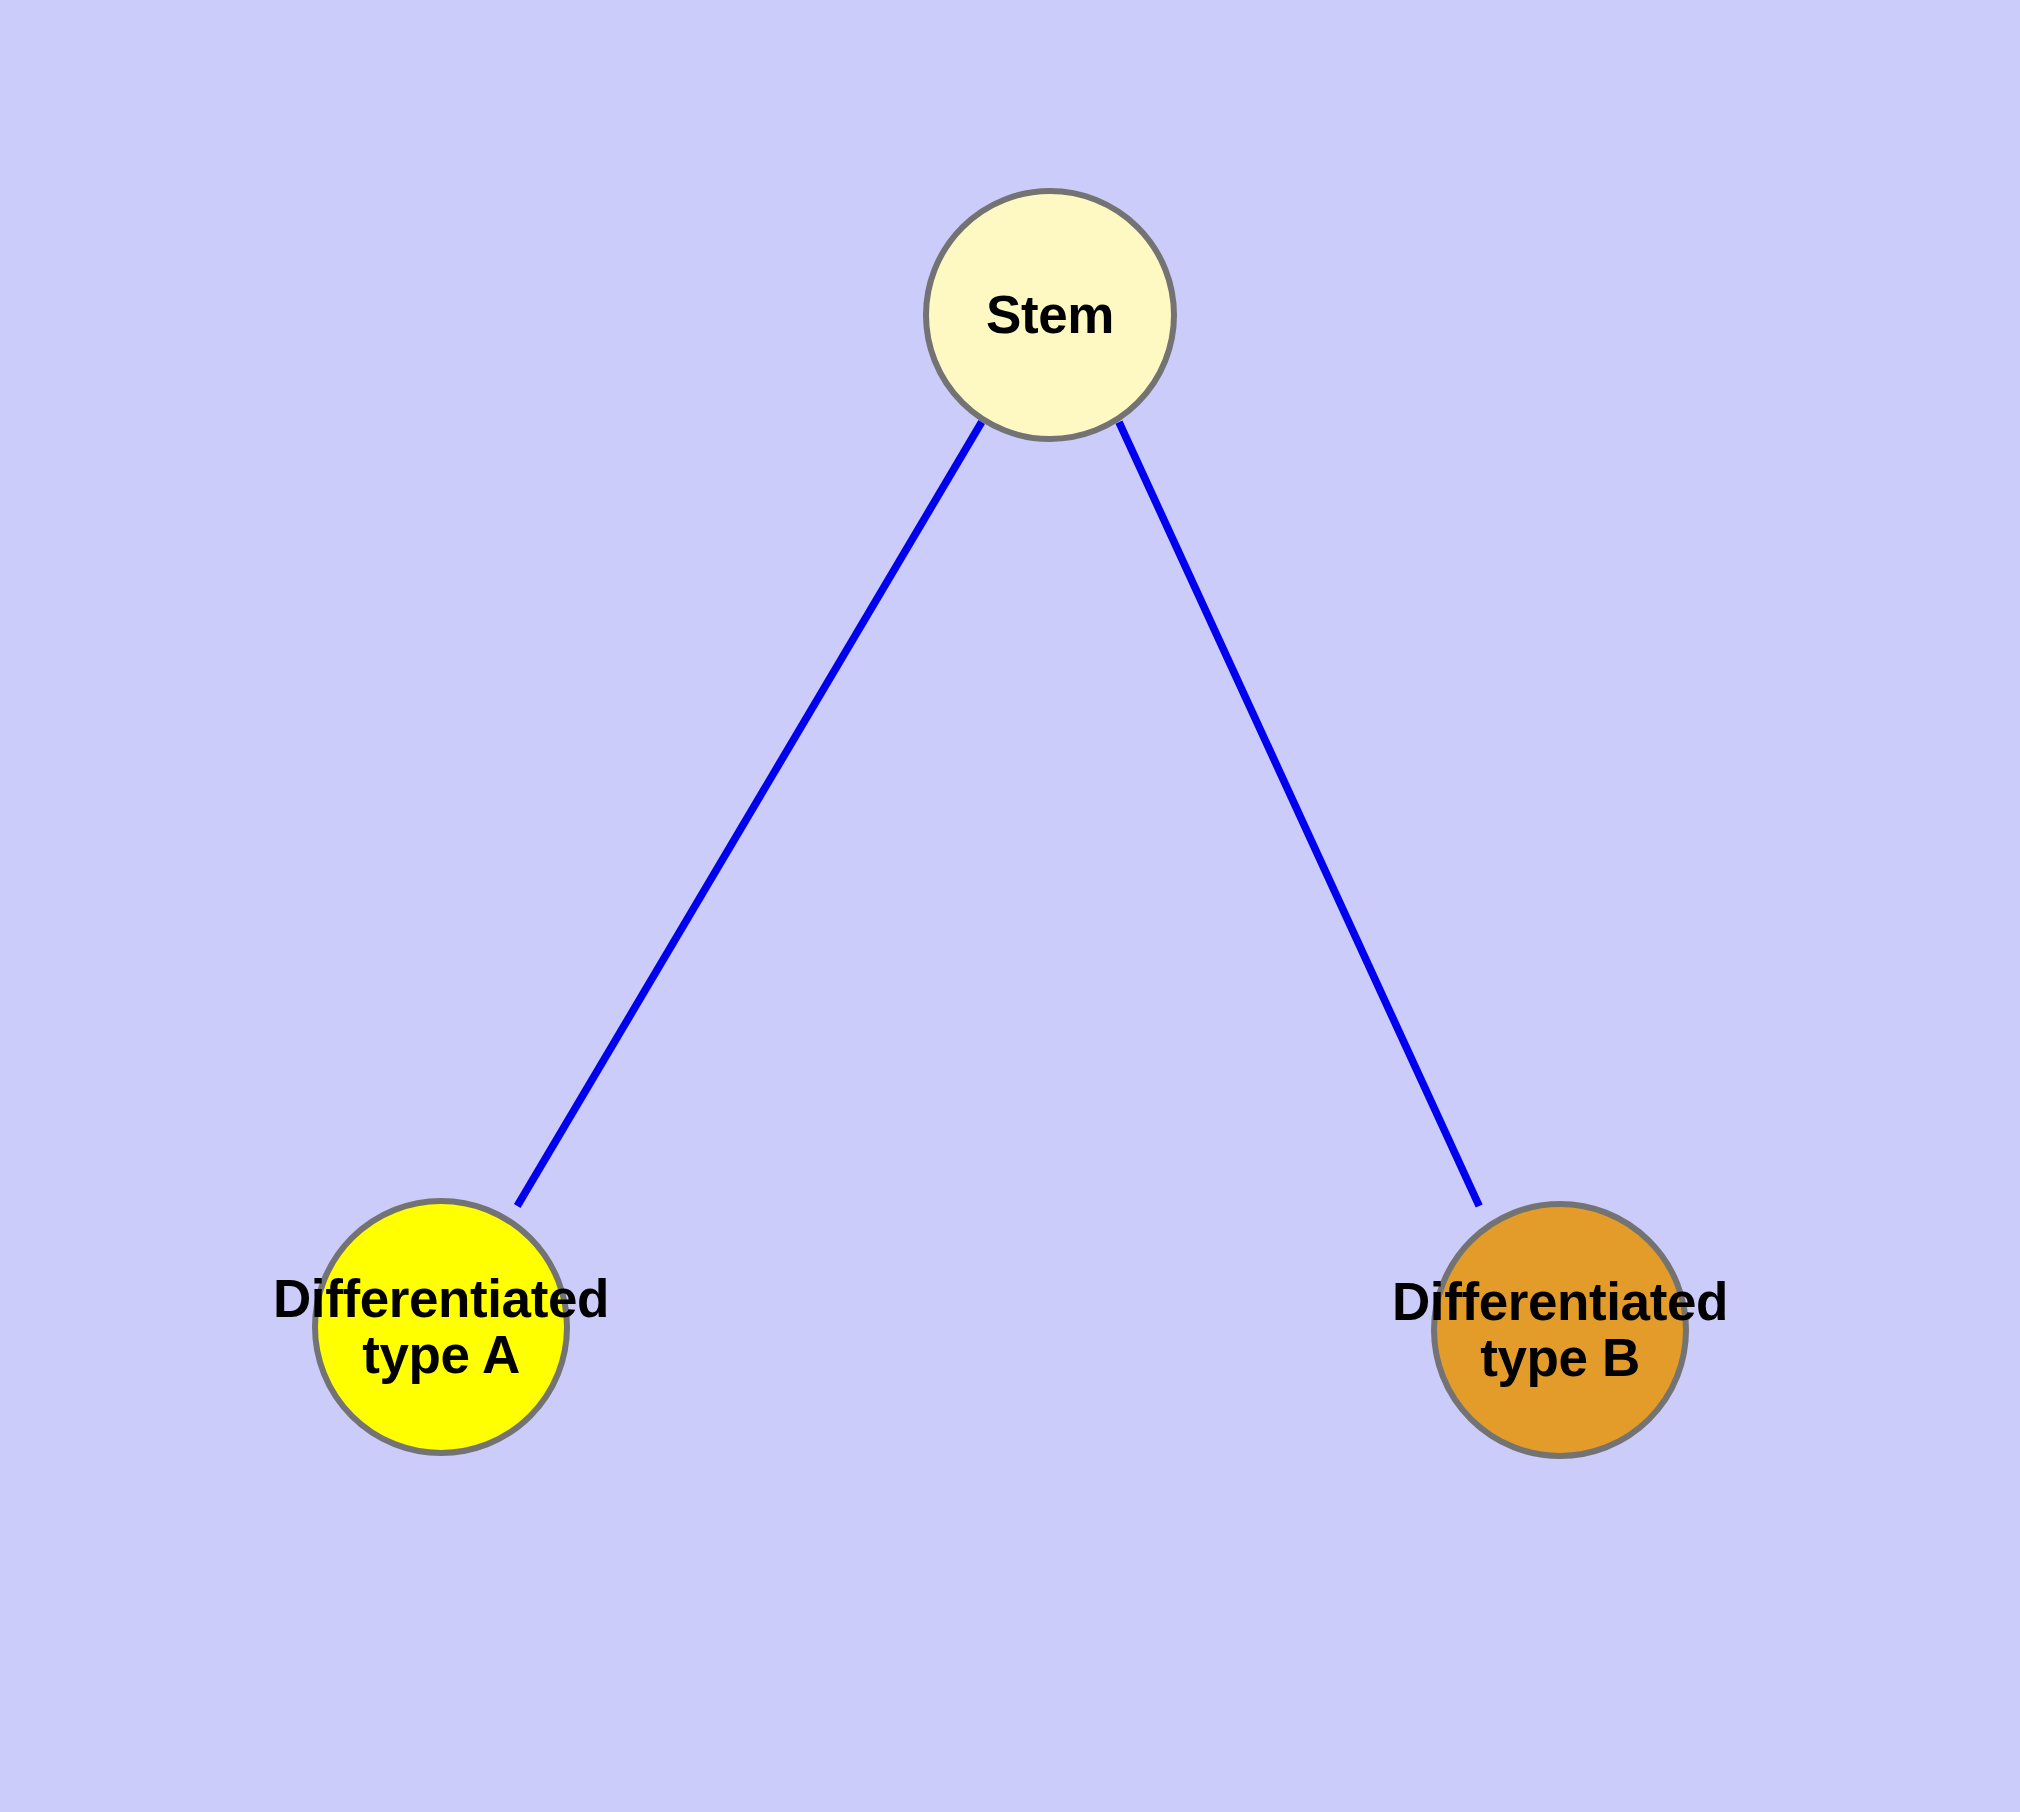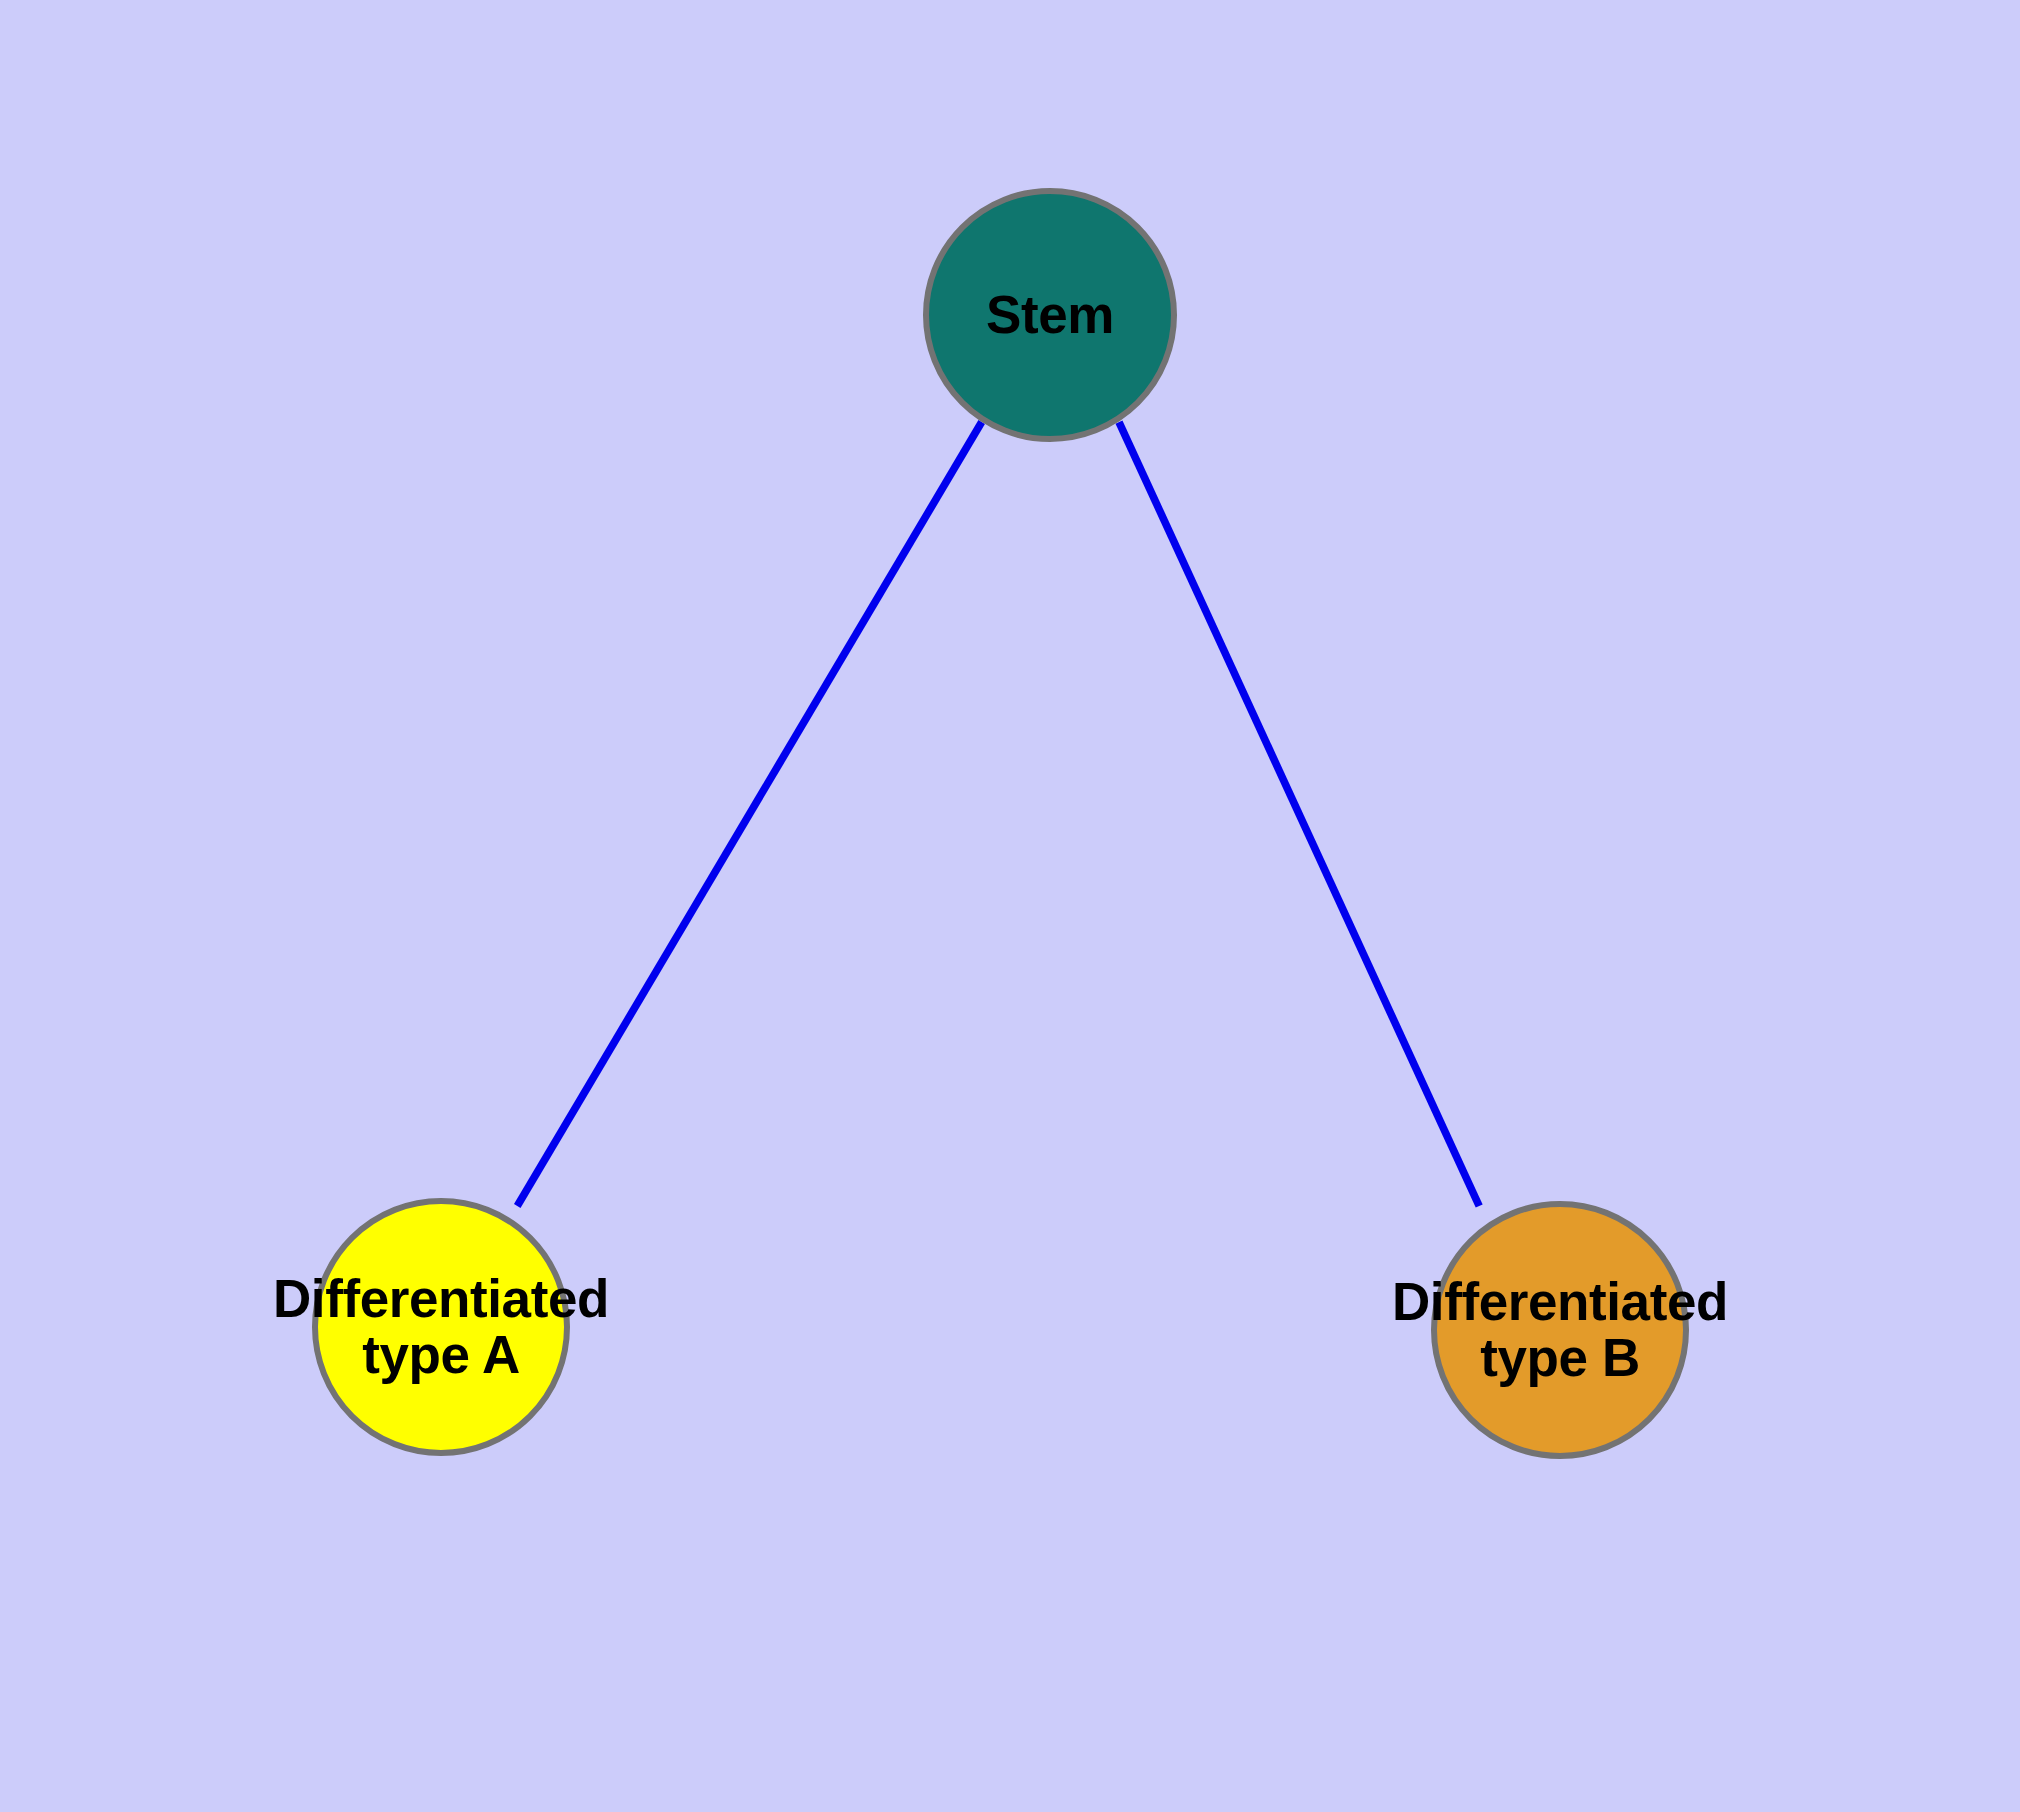--- a/index.html
+++ b/index.html
@@ -51,21 +51,21 @@
 </head>
 <body>
 
 <div id="canvas" style="width: 2021px; height: 1812px; background: rgb(204, 204, 250);">
 
   <svg id="edge-layer" viewBox="0 0 2384 2138">
     <line x1="1158" y1="498" class="edge" id="edge0" stroke="#0000ee" stroke-width="9" stroke-linecap="butt" x2="610" y2="1423"></line>
     <line class="edge" id="edge1" stroke="#0000ee" stroke-width="9" stroke-linecap="butt" x1="1320" y1="498" x2="1745" y2="1423"></line>
   </svg>
 
-  <div class="node" id="node-stem" style="left: 923px; top: 188px; width: 254px; height: 254px; background: #0f766e; border-color: rgb(115, 115, 115); border-width: 6px;">
+  <div class="node" id="node-stem" style="left: 923px; top: 188px; width: 254px; height: 254px; background: #fef9c3; border-color: rgb(115, 115, 115); border-width: 6px;">
     <span class="node-label label-big" style="color: rgb(0, 0, 0);">Stem</span>
   </div>
 
   <div class="node" id="node-diff-a" style="left: 312px; top: 1198px; width: 258px; height: 258px; background: rgb(255, 255, 0); border-color: rgb(115, 115, 115); border-width: 6px;">
     <span class="node-label label-big" style="color: rgb(0, 0, 0);">Differentiated
 type A</span>
   </div>
 
   <div class="node" id="node-diff-b" style="left: 1431px; top: 1201px; width: 258px; height: 258px; background: rgb(227, 155, 42); border-color: rgb(115, 115, 115); border-width: 6px;">
     <span class="node-label label-big" style="color: rgb(0, 0, 0);">Differentiated

